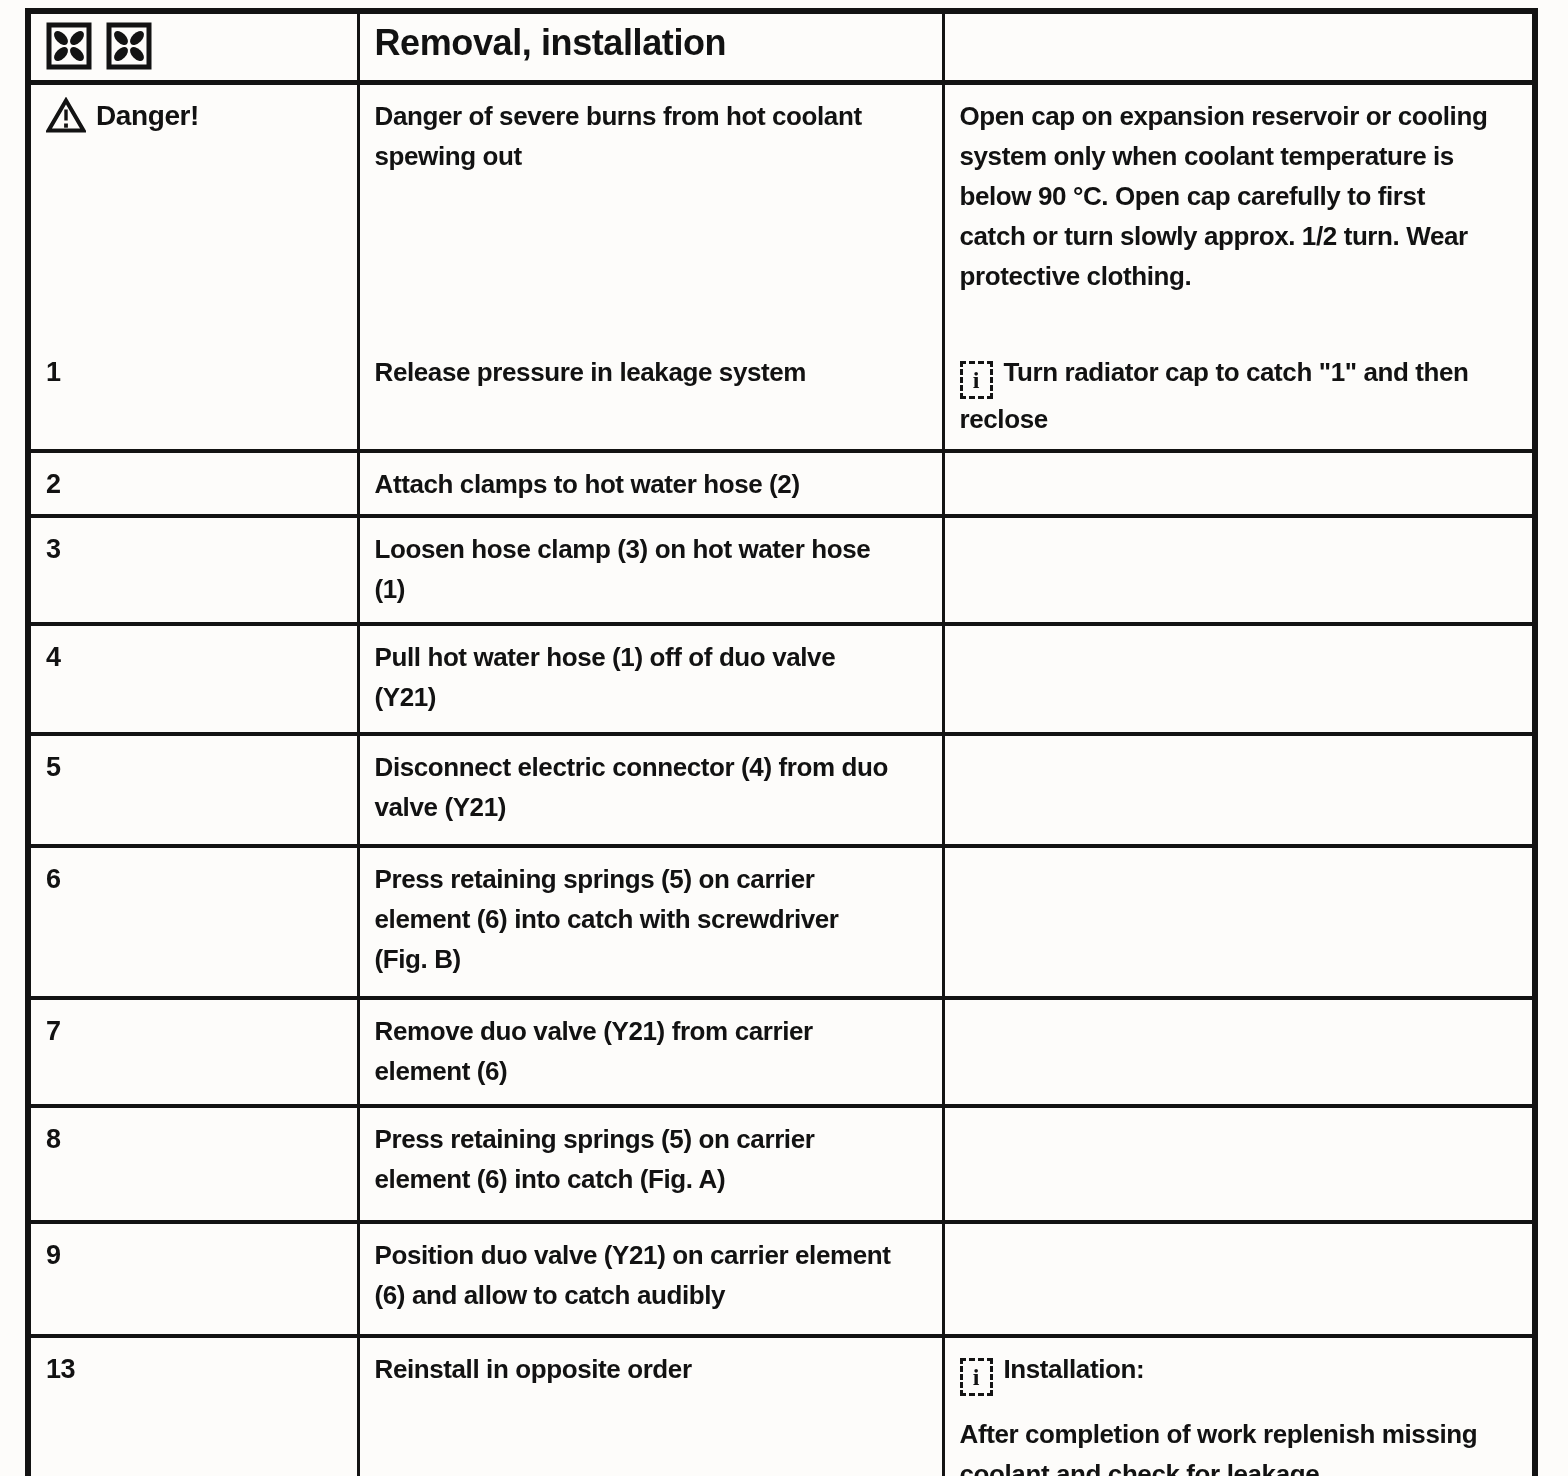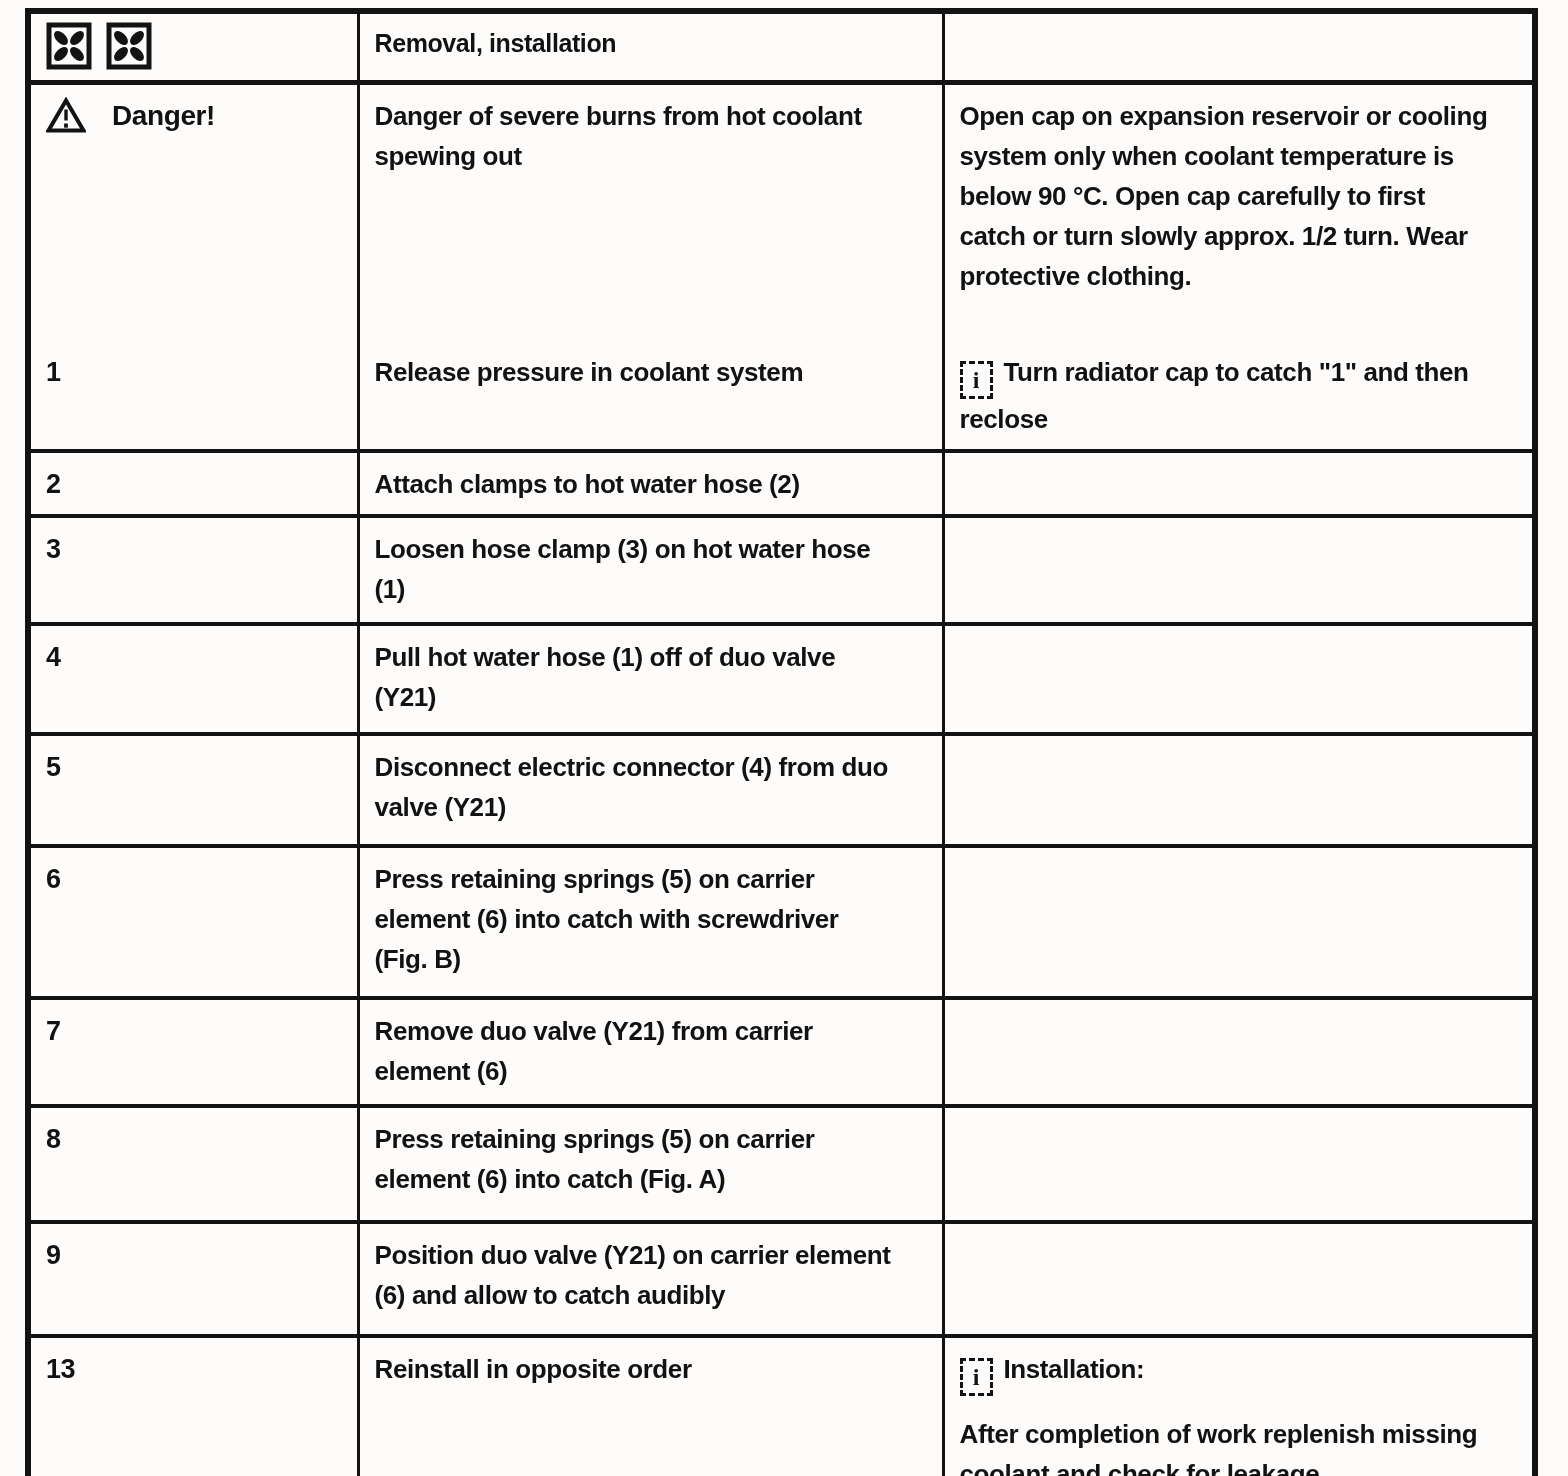--- a/index.html
+++ b/index.html
@@ -36,24 +36,24 @@
   tr.h108 td { height: 108px; }
   tr.h110 td { height: 110px; }
   tr.h112 td { height: 112px; }
   tr.h152 td { height: 152px; }
   tr.h116 td { height: 116px; }
   tr.h114 td { height: 114px; }
   tr.h156 td { height: 156px; }
 
   .txt { white-space: pre-line; }
   .step-no { font-size: 27px; }
-  .title { font-size: 25px; letter-spacing: -0.4px; }
+  .title { font-size: 36px; letter-spacing: -0.4px; }
 
   .warn-part { height: 256px; overflow: hidden; }
-  .danger-label { display: flex; align-items: center; gap: 26px; font-size: 28px; }
+  .danger-label { display: flex; align-items: center; gap: 10px; font-size: 28px; }
   .tri { flex: 0 0 auto; margin-top: -2px; }
 
   .op-icons { display: flex; gap: 14px; align-items: flex-start; margin-top: -1px; }
 
   .info-icon {
     display: inline-block;
     width: 27px; height: 32px;
     border: 3px dashed #131313;
     text-align: center;
     font-size: 24px; line-height: 32px;
@@ -115,21 +115,21 @@
               <rect x="18.1" y="26.5" width="3.8" height="4.2" fill="#131313"></rect>
             </svg>
             <span>Danger!</span>
           </div>
         </div>
         <div class="step-no">1</div>
       </td>
       <td>
         <div class="warn-part txt">Danger of severe burns from hot coolant
 spewing out</div>
-        <div class="txt">Release pressure in coolant system</div>
+        <div class="txt">Release pressure in leakage system</div>
       </td>
       <td>
         <div class="warn-part txt">Open cap on expansion reservoir or cooling
 system only when coolant temperature is
 below 90 °C. Open cap carefully to first
 catch or turn slowly approx. 1/2 turn. Wear
 protective clothing.</div>
         <div>
           <span class="info-icon">i</span><span class="txt">Turn radiator cap to catch "1" and then reclose</span>
         </div>

